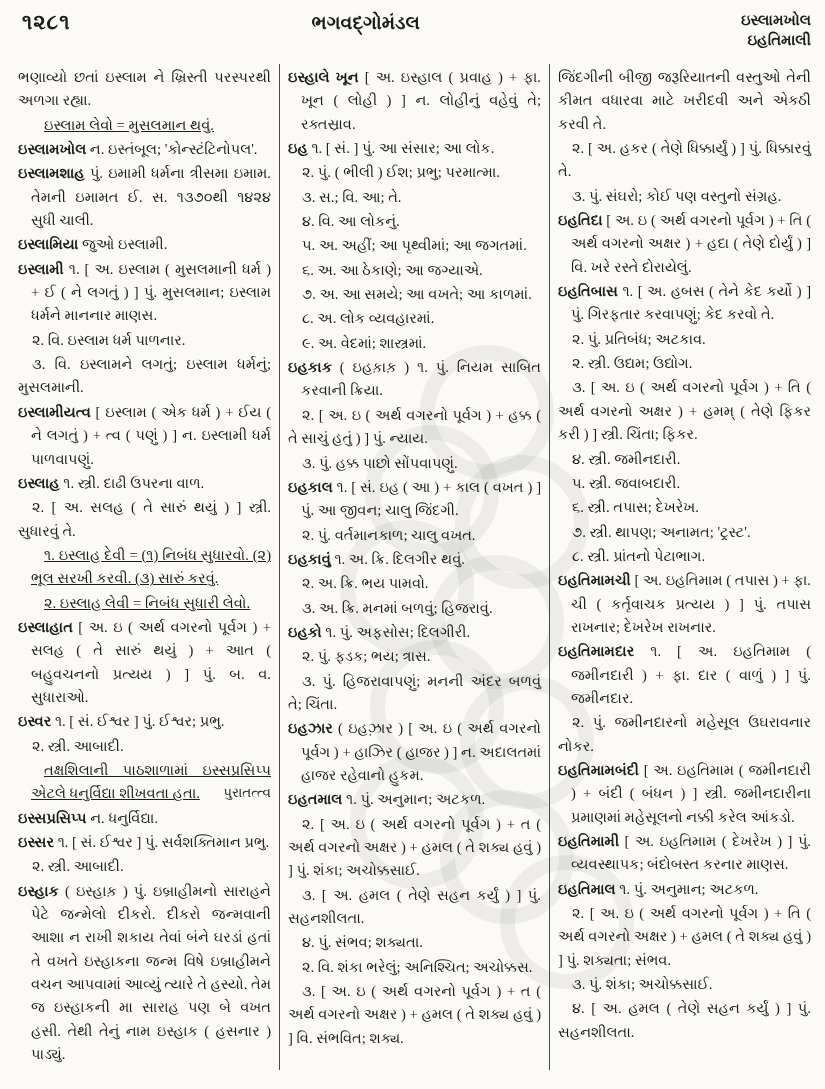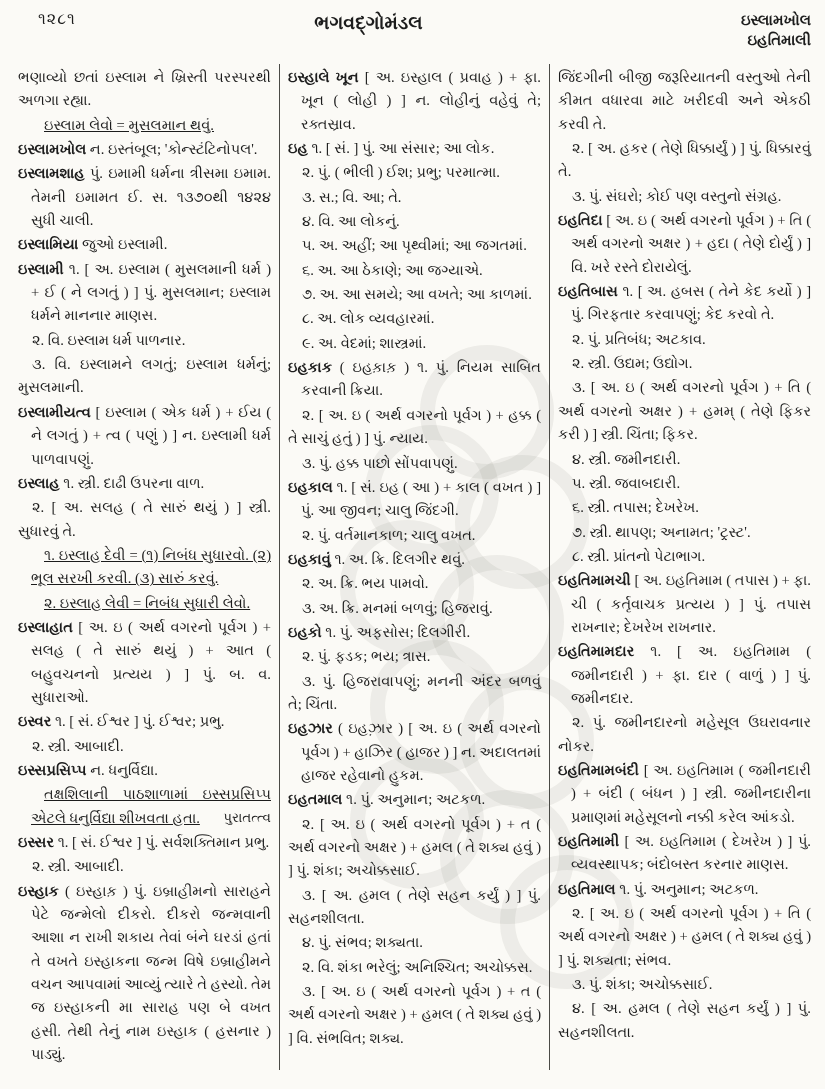--- a/index.html
+++ b/index.html
@@ -12,21 +12,21 @@
     overflow:hidden;
   }
   .page{position:relative;width:825px;height:1089px;z-index:1;}
 
   
   .header{
     display:flex;align-items:flex-start;justify-content:space-between;
     padding:10px 14px 2px 22px;
     height:48px;
   }
-  .page-number{font-weight:normal;font-size:16px;letter-spacing:1px;margin-left:16px;}
+  .page-number{font-weight:bold;font-size:21px;letter-spacing:1px;}
   .page-title{font-weight:bold;font-size:19px;text-align:center;flex:1;margin-top:2px;font-family:Liberation Serif, serif;}
   .guide-words{font-weight:bold;font-size:15px;text-align:right;line-height:1.35;width:150px;}
 
   
   .columns{
     display:flex;
     margin:4px 6px 0 10px;
     height:1006px;
     overflow:hidden;
   }
@@ -93,22 +93,22 @@
         <p class="para sub"><span>૨. વિ. ઇસ્લામ ધર્મ પાળનાર.</span></p>
         <p class="para sub"><span>૩. વિ. ઇસ્લામને લગતું; ઇસ્લામ ધર્મનું; મુસલમાની.</span></p>
         <p class="para entry"><b class="head">ઇસ્લામીયત્વ</b><span> [ ઇસ્લામ ( એક ધર્મ ) + ઈય ( ને લગતું ) + ત્વ ( પણું ) ] ન. ઇસ્લામી ધર્મ પાળવાપણું.</span></p>
         <p class="para entry"><b class="head">ઇસ્લાહ</b><span> ૧. સ્ત્રી. દાઢી ઉપરના વાળ.</span></p>
         <p class="para sub"><span>૨. [ અ. સલહ ( તે સારું થયું ) ] સ્ત્રી. સુધારવું તે.</span></p>
         <p class="para ex"><span>૧. ઇસ્લાહ દેવી = (૧) નિબંધ સુધારવો. (૨) ભૂલ સરખી કરવી. (૩) સારું કરવું.</span></p>
         <p class="para ex"><span>૨. ઇસ્લાહ લેવી = નિબંધ સુધારી લેવો.</span></p>
         <p class="para entry"><b class="head">ઇસ્લાહાત</b><span> [ અ. ઇ ( અર્થ વગરનો પૂર્વગ ) + સલહ ( તે સારું થયું ) + આત ( બહુવચનનો પ્રત્યય ) ] પું. બ. વ. સુધારાઓ.</span></p>
         <p class="para entry"><b class="head">ઇસ્વર</b><span> ૧. [ સં. ઈશ્વર ] પું. ઈશ્વર; પ્રભુ.</span></p>
         <p class="para sub"><span>૨. સ્ત્રી. આબાદી.</span></p>
+        <p class="para ex"><span>તક્ષશિલાની પાઠશાળામાં ઇસ્સપ્રસિપ્પ એટલે ધનુર્વિદ્યા શીખવતા હતા.</span><span class="credit">પુરાતત્ત્વ</span></p>
         <p class="para entry"><b class="head">ઇસ્સપ્રસિપ્પ</b><span> ન. ધનુર્વિદ્યા.</span></p>
-        <p class="para ex"><span>તક્ષશિલાની પાઠશાળામાં ઇસ્સપ્રસિપ્પ એટલે ધનુર્વિદ્યા શીખવતા હતા.</span><span class="credit">પુરાતત્ત્વ</span></p>
         <p class="para entry"><b class="head">ઇસ્સર</b><span> ૧. [ સં. ઈશ્વર ] પું. સર્વશક્તિમાન પ્રભુ.</span></p>
         <p class="para sub"><span>૨. સ્ત્રી. આબાદી.</span></p>
         <p class="para entry"><b class="head">ઇસ્હાક</b><span> ( ઇસ્હાક઼ ) પું. ઇબ્રાહીમનો સારાહને પેટે જન્મેલો દીકરો. દીકરો જન્મવાની આશા ન રાખી શકાય તેવાં બંને ઘરડાં હતાં તે વખતે ઇસ્હાકના જન્મ વિષે ઇબ્રાહીમને વચન આપવામાં આવ્યું ત્યારે તે હસ્યો. તેમ જ ઇસ્હાકની મા સારાહ પણ બે વખત હસી. તેથી તેનું નામ ઇસ્હાક ( હસનાર ) પાડ્યું.</span></p>
       </div>
     <div class="column">
         <p class="para entry"><b class="head">ઇસ્હાલે ખૂન</b><span> [ અ. ઇસ્હાલ ( પ્રવાહ ) + ફા. ખૂન ( લોહી ) ] ન. લોહીનું વહેવું તે; રક્તસ્રાવ.</span></p>
         <p class="para entry"><b class="head">ઇહ</b><span> ૧. [ સં. ] પું. આ સંસાર; આ લોક.</span></p>
         <p class="para sub"><span>૨. પું. ( ભીલી ) ઈશ; પ્રભુ; પરમાત્મા.</span></p>
         <p class="para sub"><span>૩. સ.; વિ. આ; તે.</span></p>
         <p class="para sub"><span>૪. વિ. આ લોકનું.</span></p>

